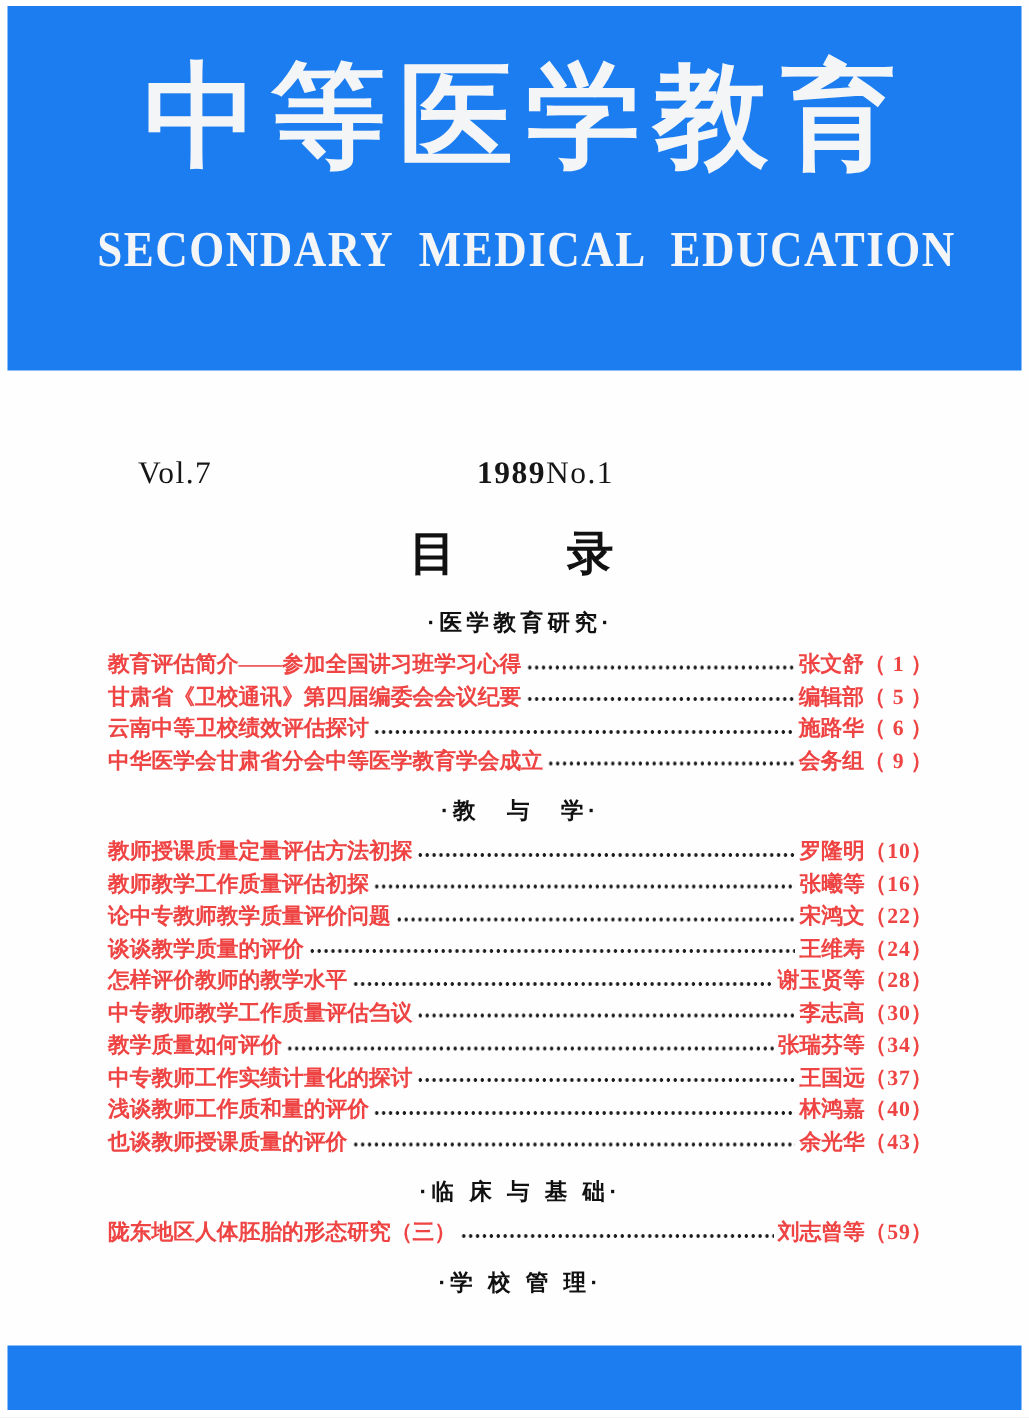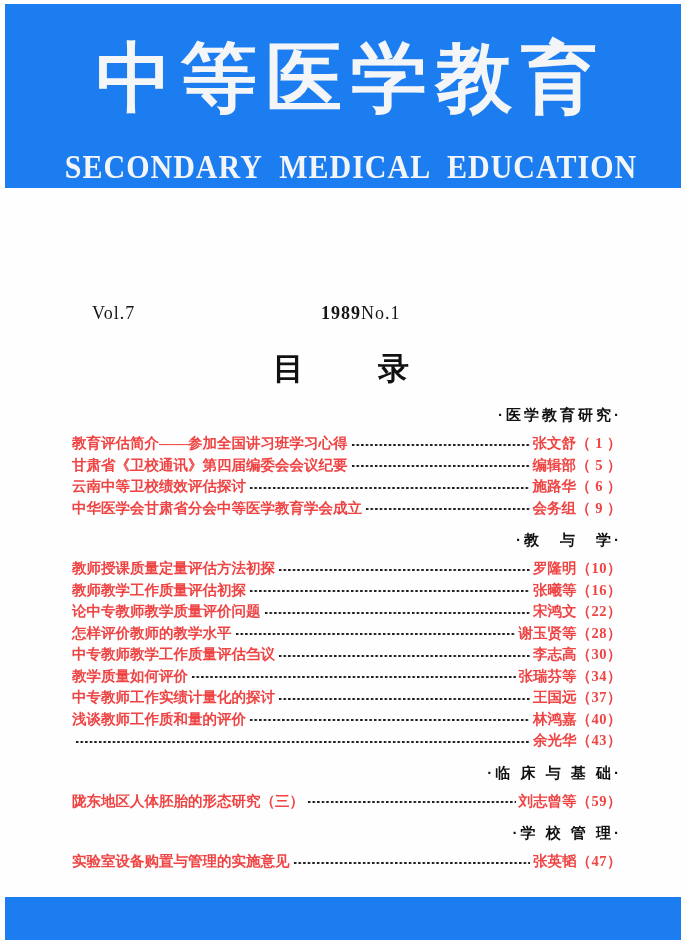--- a/index.html
+++ b/index.html
@@ -3,55 +3,55 @@
 <meta charset="utf-8">
 <style>
   html,body { margin:0; padding:0; background:#e8e8e8; }
   .page {
     position:relative; width:686px; height:945px; margin:0 auto;
     background:#fefefe; overflow:hidden;
     font-family:"Liberation Serif","DejaVu Serif",serif; color:#161616;
   }
   
   .banner {
-    position:absolute; top:4px; left:5px; right:5px; height:184px;
+    position:absolute; top:4px; left:5px; right:5px; height:243px;
     background:#1c7df1; text-align:center;padding-left:16px;
   }
   .banner .cn {
     margin:0; padding-top:36px;
     font-family:"Liberation Sans","DejaVu Sans",sans-serif;
     font-weight:900; font-size:76px; line-height:1;
     letter-spacing:9px; color:#f3f5f7; white-space:nowrap;
   }
   .banner .en {
     margin-top:34px;
     font-family:"Liberation Serif","DejaVu Serif",serif;
     font-weight:700; font-size:30px; letter-spacing:1px; word-spacing:9px;
     color:#f3f5f7; transform:scaleY(1.12); white-space:nowrap;
   }
   
   .issue-line {
     position:absolute; top:303px; left:92px; right:96px;
     display:grid; grid-template-columns:1fr auto 1fr; align-items:baseline;
-    font-size:18px; font-weight:500; letter-spacing:1px;
+    font-size:21px; font-weight:500; letter-spacing:1px;
   }
   .issue-line .vol  { text-align:left; }
   .issue-line .year { text-align:right; font-weight:600; }
   .issue-line .num  { text-align:left; }
   
   .contents-title {
     position:absolute; top:348px; left:0; width:100%; margin:0;
     text-align:center;
     font-family:"Liberation Sans","DejaVu Sans",sans-serif;
     font-weight:900; font-size:31px; letter-spacing:4px; color:#111;
   }
   
   .toc { position:absolute; top:406px; left:72px; right:64px; }
   .section-header {
-    margin:0 0 8px 0; text-align:right;
+    margin:0 0 8px 0; text-align:center;
     font-family:"Liberation Sans","DejaVu Sans",sans-serif;
     font-weight:900; font-size:15px; letter-spacing:3px; color:#111;
   }
   .toc-section + .toc-section .section-header { margin-top:12px; }
   .toc-row {
     display:flex; align-items:baseline;
     font-size:14.5px; font-weight:700; line-height:21.5px; color:#ef4444;
     white-space:nowrap;
   }
   .toc-row .t { flex:0 0 auto; }
@@ -137,20 +137,26 @@
     <span class="p">（16）</span>
   </div>
 
   <div class="toc-row">
     <span class="t">论中专教师教学质量评价问题</span>
     <span class="leader"></span>
     <span class="a">宋鸿文</span>
     <span class="p">（22）</span>
   </div>
 
+  <div class="toc-row">
+    <span class="t">谈谈教学质量的评价</span>
+    <span class="leader"></span>
+    <span class="a">王维寿</span>
+    <span class="p">（24）</span>
+  </div>
 
   <div class="toc-row">
     <span class="t">怎样评价教师的教学水平</span>
     <span class="leader"></span>
     <span class="a">谢玉贤等</span>
     <span class="p">（28）</span>
   </div>
 
   <div class="toc-row">
     <span class="t">中专教师教学工作质量评估刍议</span>
@@ -174,20 +180,21 @@
   </div>
 
   <div class="toc-row">
     <span class="t">浅谈教师工作质和量的评价</span>
     <span class="leader"></span>
     <span class="a">林鸿嘉</span>
     <span class="p">（40）</span>
   </div>
 
   <div class="toc-row">
+    <span class="t">也谈教师授课质量的评价</span>
     <span class="leader"></span>
     <span class="a">余光华</span>
     <span class="p">（43）</span>
   </div>
 </div>
   </section>
 
   <section class="toc-section">
     <h3 class="section-header">·临 床 与 基 础·</h3>
     <div class="rows">
@@ -195,25 +202,17 @@
     <span class="t">陇东地区人体胚胎的形态研究（三）</span>
     <span class="leader"></span>
     <span class="a">刘志曾等</span>
     <span class="p">（59）</span>
   </div>
 </div>
   </section>
 
   <section class="toc-section">
     <h3 class="section-header">·学 校 管 理·</h3>
-    <div class="rows">
-  <div class="toc-row">
-    <span class="t">实验室设备购置与管理的实施意见</span>
-    <span class="leader"></span>
-    <span class="a">张英韬</span>
-    <span class="p">（47）</span>
-  </div>
-</div>
   </section>
 </main>
 
   <footer class="bottom-bar"></footer>
 </div>
 
 </body></html>

